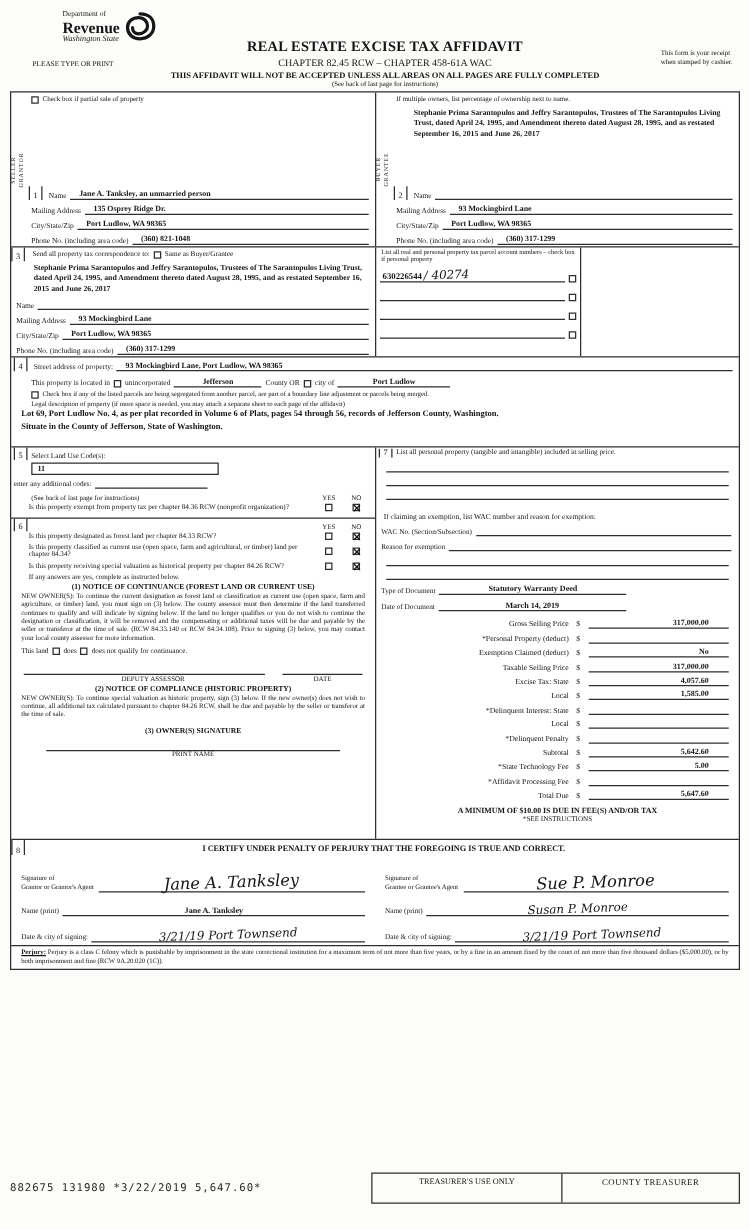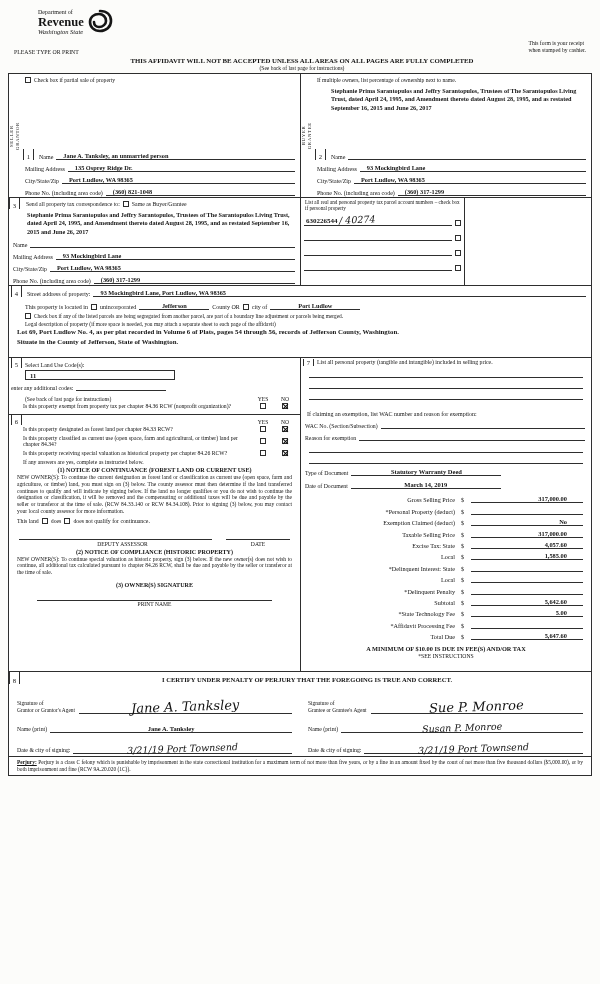--- a/index.html
+++ b/index.html
@@ -1,19 +1,19 @@
 <!DOCTYPE html>
 <html><head>
 <meta charset="utf-8">
 <style>
 *{margin:0;padding:0;box-sizing:border-box;}
 body{margin:0;background:#ffffff;}
 .page{position:relative;width:600px;height:984px;background:#fcfcfa;font-family:"Liberation Serif",serif;color:#141414;font-size:6px;overflow:hidden;}
 
-.header{position:absolute;top:0;left:4px;right:0;height:73px;}
+.header{position:absolute;top:0;left:16px;right:0;height:73px;}
 .logo{position:absolute;left:34px;top:9px;display:flex;gap:3px;align-items:flex-start;}
 .logo-dept{font-size:6px;line-height:6.5px;}
 .logo-rev{font-size:12.5px;font-weight:bold;line-height:12px;}
 .logo-state{font-size:6.5px;font-style:italic;line-height:7px;}
 .title{position:absolute;top:32px;left:0;right:0;text-align:center;font-weight:bold;font-size:11.5px;letter-spacing:.2px;}
 .chapter{position:absolute;top:46px;left:0;right:0;text-align:center;font-size:8px;}
 .receipt-note{position:absolute;top:40px;right:14px;font-size:5.6px;line-height:7px;}
 .type-print{position:absolute;top:49px;left:10px;font-size:5.8px;}
 .warning{position:absolute;top:56.5px;left:0;right:0;text-align:center;font-weight:bold;font-size:6.8px;}
 .seeback{position:absolute;top:64.5px;left:0;right:0;text-align:center;font-size:5.5px;}
@@ -140,20 +140,22 @@
     <div class="logo">
       <div>
         <div class="logo-dept">Department of</div>
         <div class="logo-rev">Revenue</div>
         <div class="logo-state">Washington State</div>
       </div>
       <svg width="26" height="24" viewBox="0 0 26 24">
         <path d="M13 2 C20 2 24 6 24 12 C24 18 19 22 13 22 C7 22 3 18 3 13 C3 8 7 5 12 5 C16 5 19 8 19 12 C19 15 16 18 12 18 C9 18 7 16 7 13" fill="none" stroke="#161616" stroke-width="2.6" stroke-linecap="round"></path>
       </svg>
     </div>
+    <div class="title">REAL ESTATE EXCISE TAX AFFIDAVIT</div>
+    <div class="chapter">CHAPTER 82.45 RCW – CHAPTER 458-61A WAC</div>
     <div class="receipt-note">
       <div>This form is your receipt</div>
       <div>when stamped by cashier.</div>
     </div>
     <div class="type-print">PLEASE TYPE OR PRINT</div>
     <div class="warning">THIS AFFIDAVIT WILL NOT BE ACCEPTED UNLESS ALL AREAS ON ALL PAGES ARE FULLY COMPLETED</div>
     <div class="seeback">(See back of last page for instructions)</div>
   </div>
 
   <div class="form">
@@ -531,15 +533,20 @@
       </div>
     </div>
 
     <div class="perjury">
       <span class="pj-lbl">Perjury:</span>
       <span>Perjury is a class C felony which is punishable by imprisonment in the state correctional institution for a maximum term of not more than five years, or by a fine in an amount fixed by the court of not more than five thousand dollars ($5,000.00), or by both imprisonment and fine (RCW 9A.20.020 (1C)).</span>
     </div>
   </div>
 
   <div class="bottom-row">
+    <div class="stamp">882675 131980 *3/22/2019 5,647.60*</div>
+    <div class="treasurer-strip">
+      <div class="tcell">TREASURER'S USE ONLY</div>
+      <div class="ccell">COUNTY TREASURER</div>
+    </div>
   </div>
 
 </div>
 
 </body></html>

